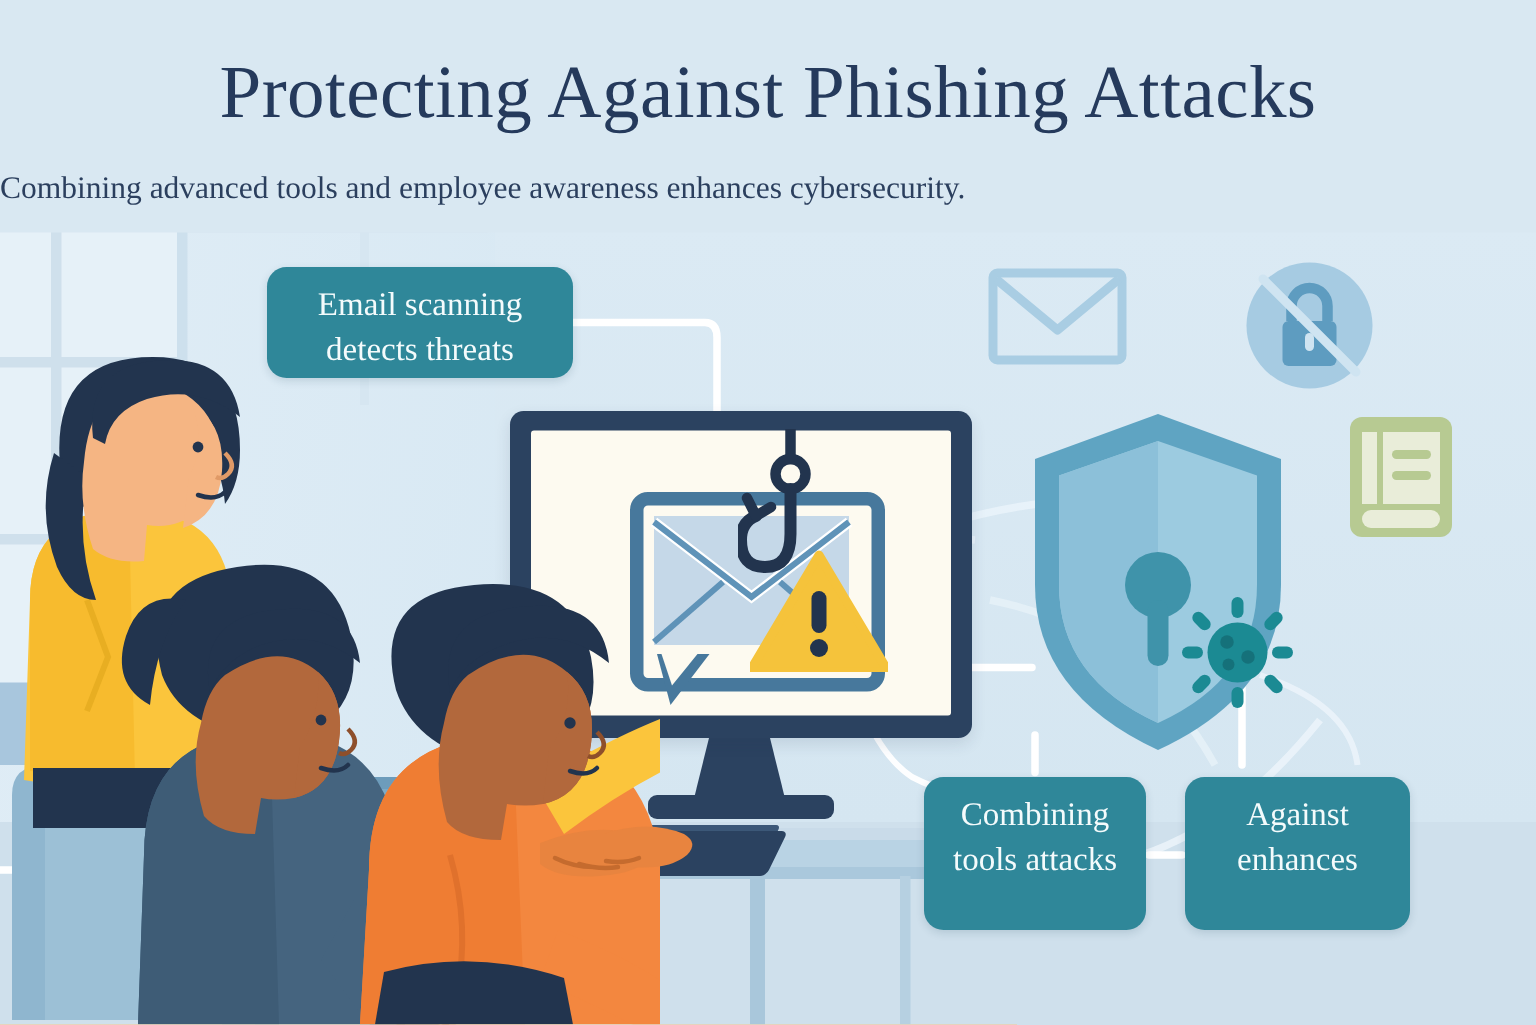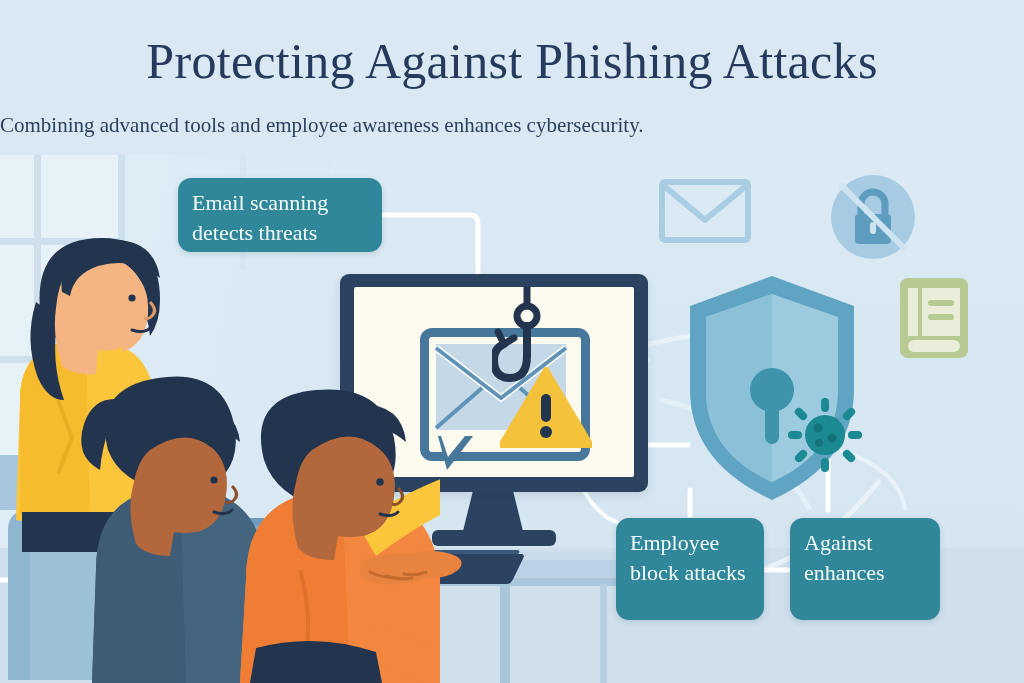--- a/index.html
+++ b/index.html
@@ -80,21 +80,21 @@
   .ico-lock{position:absolute;left:828px;top:172px;width:90px;height:90px;}
   .ico-book{position:absolute;left:898px;top:276px;width:72px;height:84px;}
   .shield{position:absolute;left:686px;top:272px;width:172px;height:232px;}
   .virus{position:absolute;left:788px;top:398px;width:74px;height:74px;}
 
   
   .connectors{position:absolute;left:0;top:150px;width:1024px;height:533px;}
 
   
   .callout{position:absolute;background:#2f8799;color:#f4fbfc;border-radius:13px;
-    text-align:left;font-size:22px;line-height:30px;padding:10px 14px;box-sizing:border-box;
+    text-align:center;font-size:22px;line-height:30px;padding:10px 14px;box-sizing:border-box;
     box-shadow:0 2px 6px rgba(20,60,80,.15);z-index:30;}
   #c-email{left:178px;top:178px;width:204px;height:74px;}
   #c-phish{left:616px;top:518px;width:148px;height:102px;line-height:30px;}
   #c-train{left:790px;top:518px;width:150px;height:102px;line-height:30px;}
   .callout .l3{white-space:nowrap;}
 
   
   .people{position:absolute;left:0;top:150px;width:440px;height:533px;}
 </style>
 </head>
@@ -305,22 +305,22 @@
     <div class="title">Protecting Against Phishing Attacks</div>
     <div class="subtitle">Combining advanced tools and employee awareness enhances cybersecurity.</div>
   </div>
 
   <div class="callout" id="c-email">
     <div>Email scanning</div>
     <div>detects threats</div>
   </div>
 
   <div class="callout" id="c-phish">
-    <div>Employee</div>
-    <div class="l3">block attacks</div>
+    <div>Combining</div>
+    <div class="l3">tools attacks</div>
   </div>
 
   <div class="callout" id="c-train">
     <div>Against</div>
     <div>enhances</div>
   </div>
 
 </div>
 
 </body></html>

